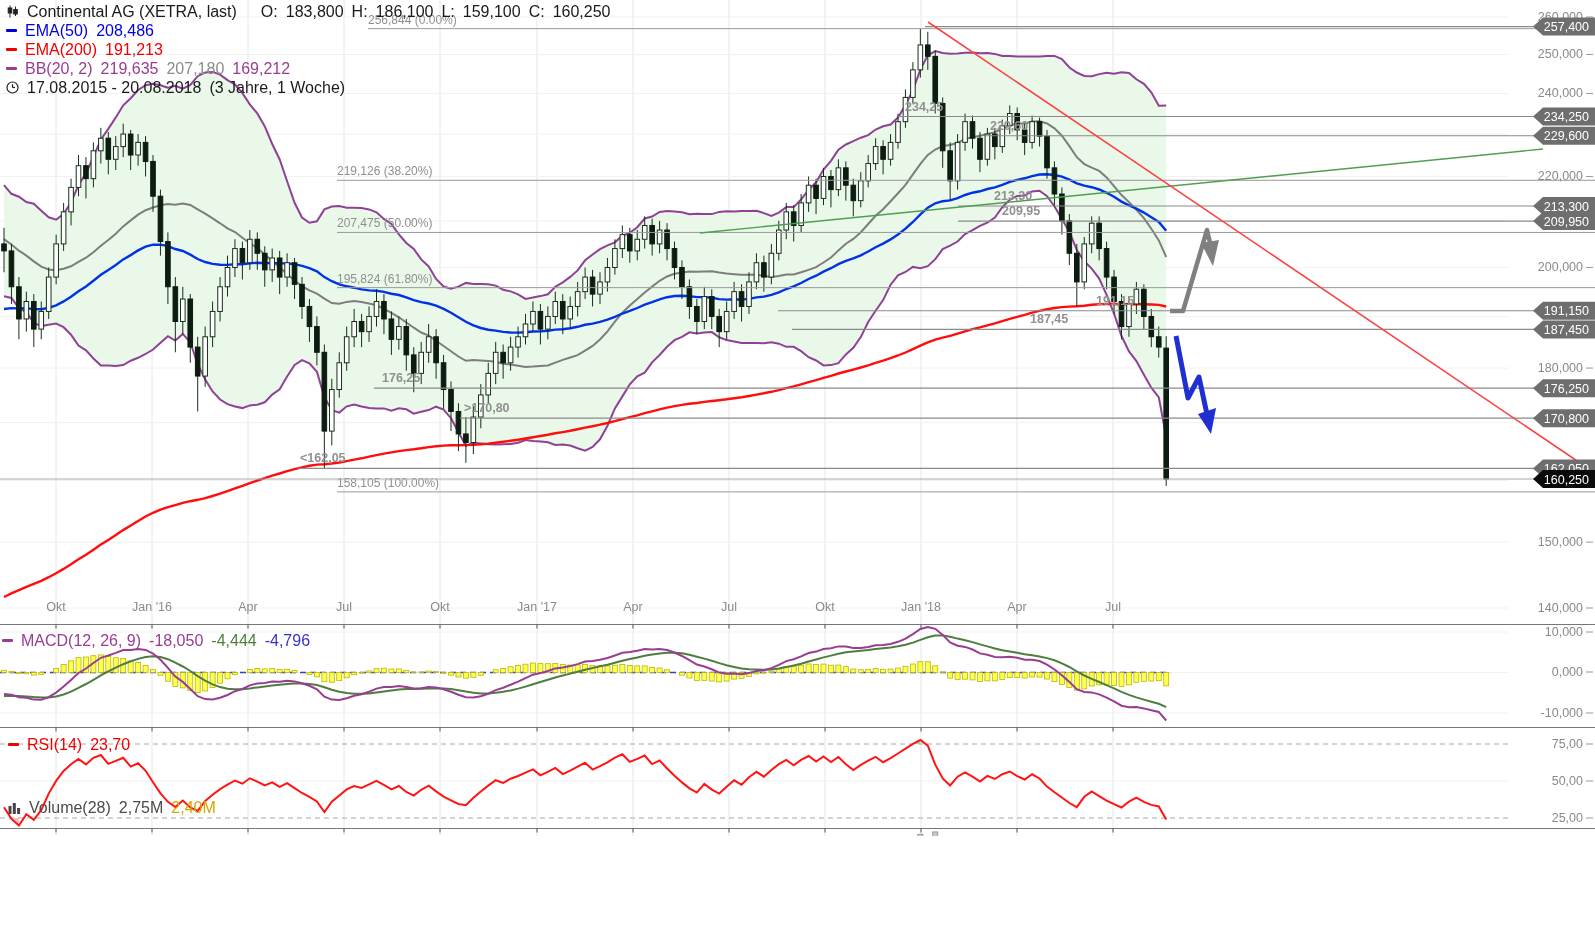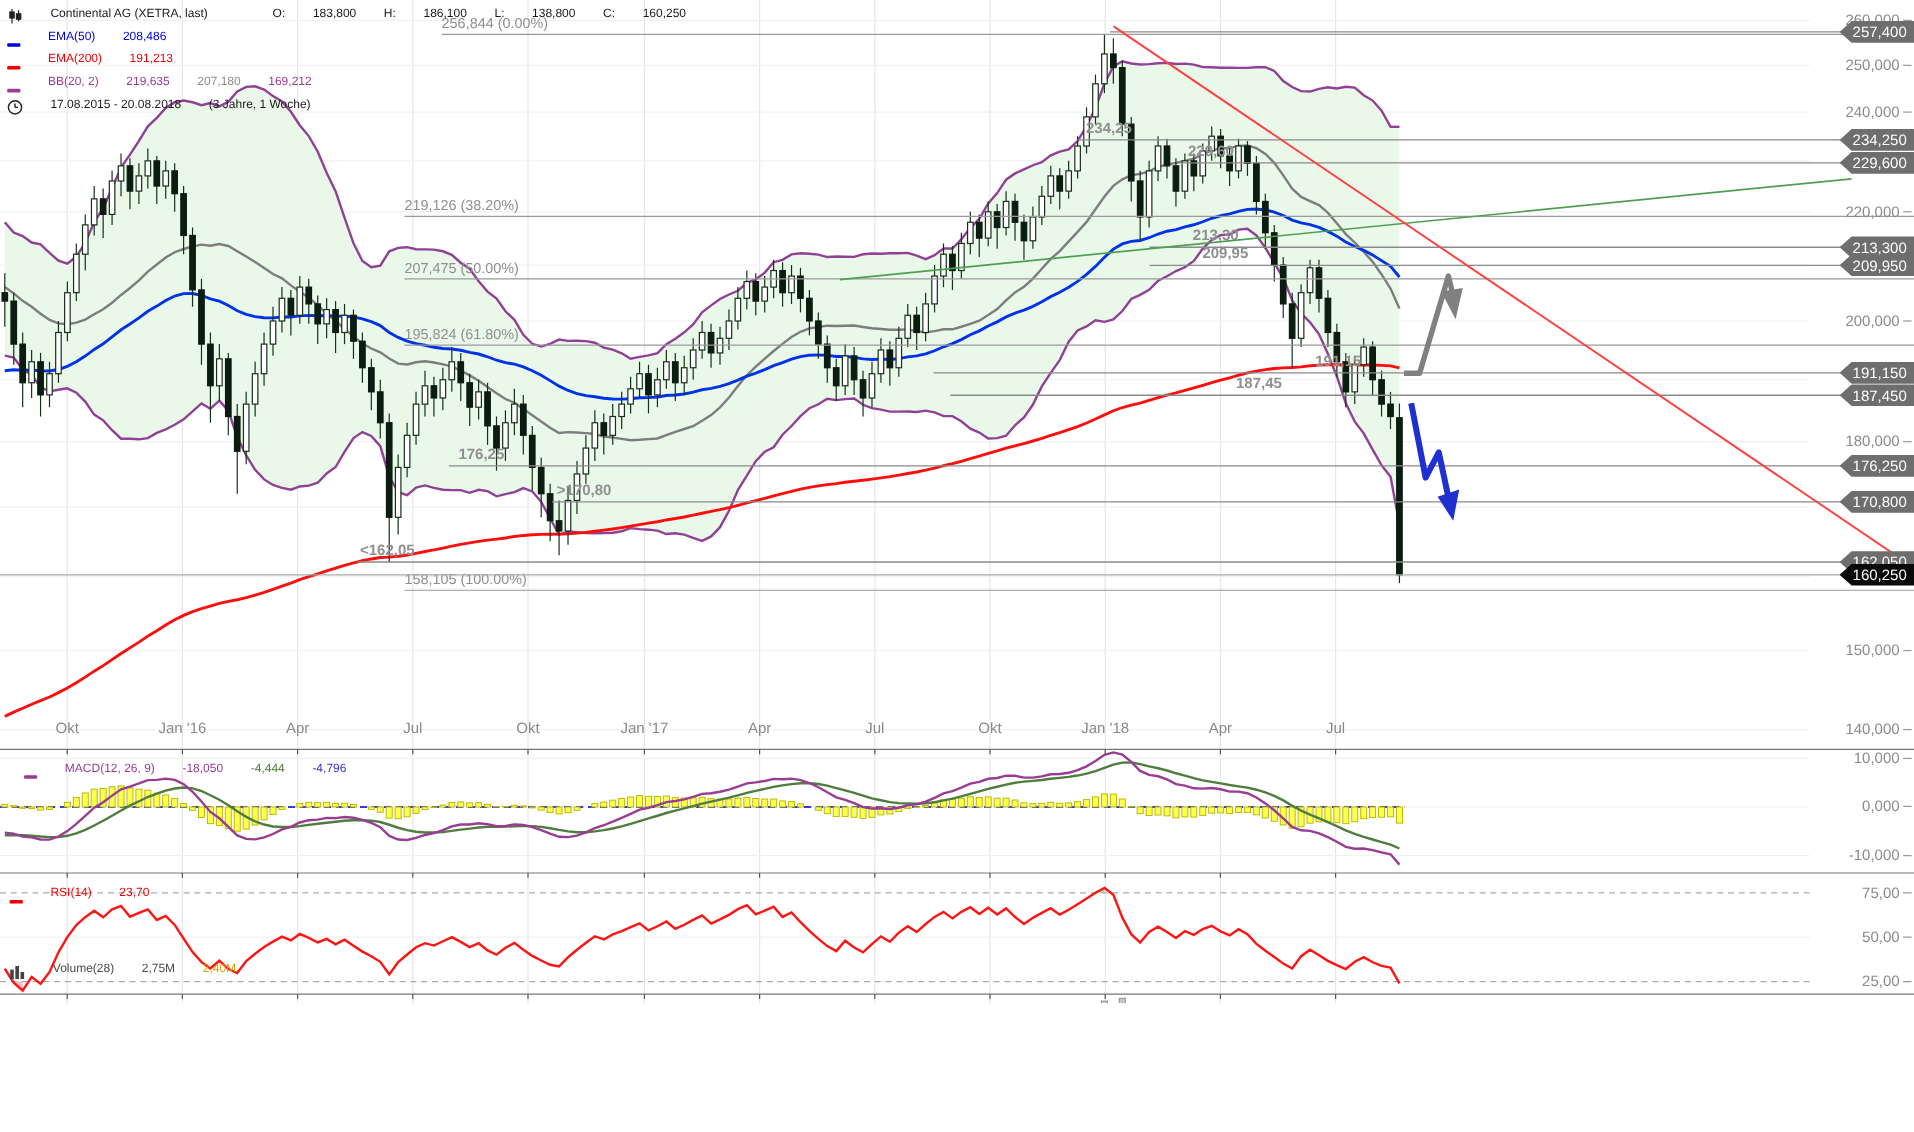--- a/index.html
+++ b/index.html
@@ -1,19 +1,19 @@
 <!DOCTYPE html>
 <html><head>
 <meta charset="utf-8">
 <style>
   html,body{margin:0;padding:0;background:#fff;}
   #stage{position:relative;width:1595px;height:836px;background:#ffffff;overflow:hidden;
          font-family:"Liberation Sans", sans-serif;}
   #chart{position:absolute;left:0;top:0;}
-  .legend{position:absolute;white-space:nowrap;font-size:10px;line-height:17px;display:flex;align-items:flex-end;gap:23px;}
+  .legend{position:absolute;white-space:nowrap;font-size:16px;line-height:17px;display:flex;align-items:center;gap:8px;}
   .legend .dash{display:inline-block;width:11px;height:3px;border-radius:1px;}
   .legend .gap{display:inline-block;width:8px;}
   svg text{font-family:"Liberation Sans", sans-serif;}
   .icn{display:inline-flex;align-items:center;}
 </style>
 </head>
 <body>
 
 <div id="stage">
   <svg id="chart" width="1595" height="943">
@@ -855,21 +855,21 @@
           </g>
         </svg>
     </span>
     <span>Continental AG (XETRA, last)</span>
     <span class="gap"></span>
     <span>O:</span>
       <span>183,800</span>
     <span>H:</span>
       <span>186,100</span>
     <span>L:</span>
-      <span>138,800</span>
+      <span>159,100</span>
     <span>C:</span>
       <span>160,250</span>
   </div>
 
   <div class="legend" style="left:6px;top:22px;color:#0000e0">
     <span class="dash" style="background:#0000e0"></span>
     <span>EMA(50)</span>
     <span>208,486</span>
   </div>
 
@@ -892,21 +892,21 @@
       <svg width="13" height="13" viewBox="0 0 13 13">
           <circle cx="6.5" cy="6.5" r="5.5" fill="none" stroke="#222" stroke-width="1.2"></circle>
           <line x1="6.5" y1="6.5" x2="6.5" y2="3.2" stroke="#222" stroke-width="1.2"></line>
           <line x1="6.5" y1="6.5" x2="9" y2="6.5" stroke="#222" stroke-width="1.2"></line>
         </svg>
     </span>
     <span>17.08.2015 - 20.08.2018</span>
     <span>(3 Jahre, 1 Woche)</span>
   </div>
 
-  <div class="legend" style="left:20px;top:632px;color:#993d93">
+  <div class="legend" style="left:2px;top:632px;color:#993d93">
     <span class="dash" style="background:#993d93"></span>
     <span>MACD(12, 26, 9)</span>
     <span>-18,050</span>
     <span style="color:#4e7d3e">-4,444</span>
     <span style="color:#3333cc">-4,796</span>
   </div>
 
   <div class="legend" style="left:8px;top:736px;color:#f00000">
     <span class="dash" style="background:#f00000"></span>
     <span>RSI(14)</span>

